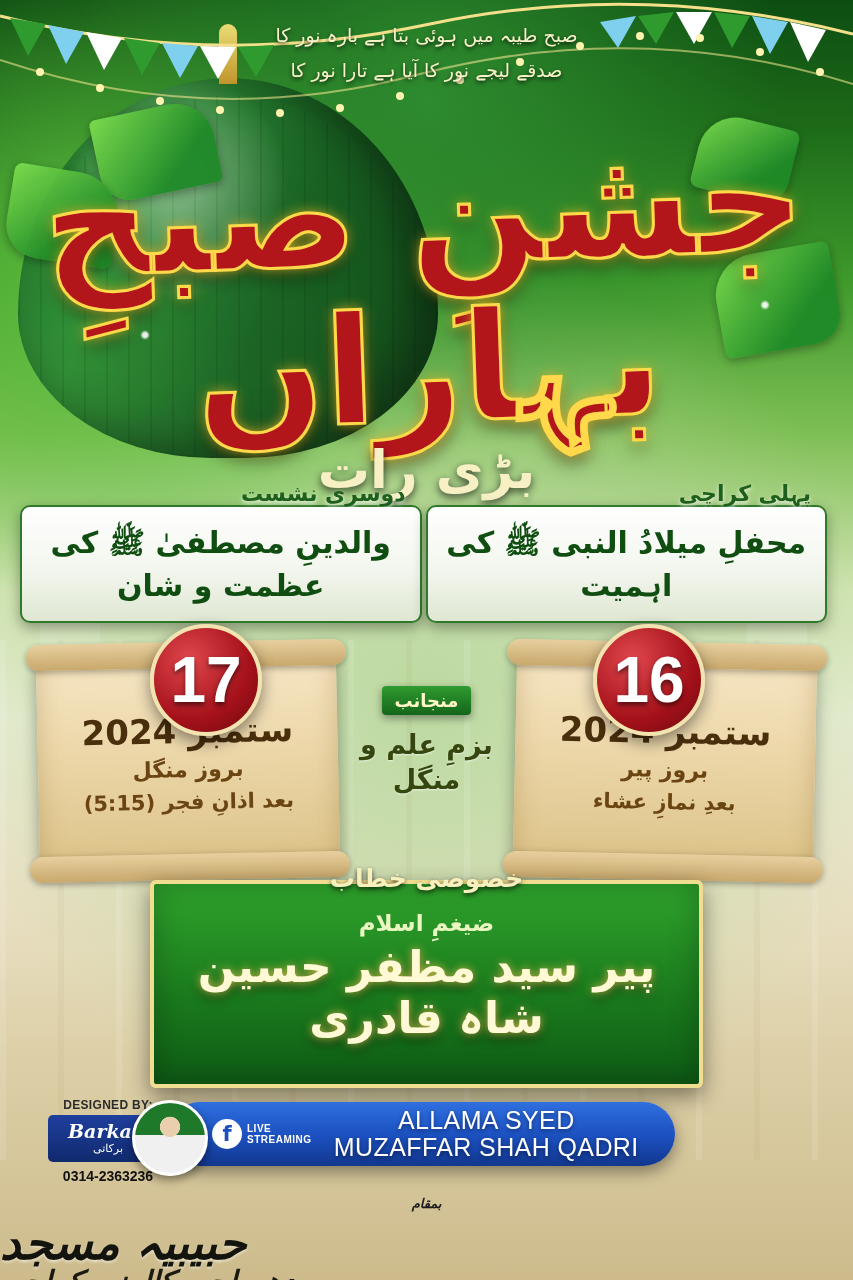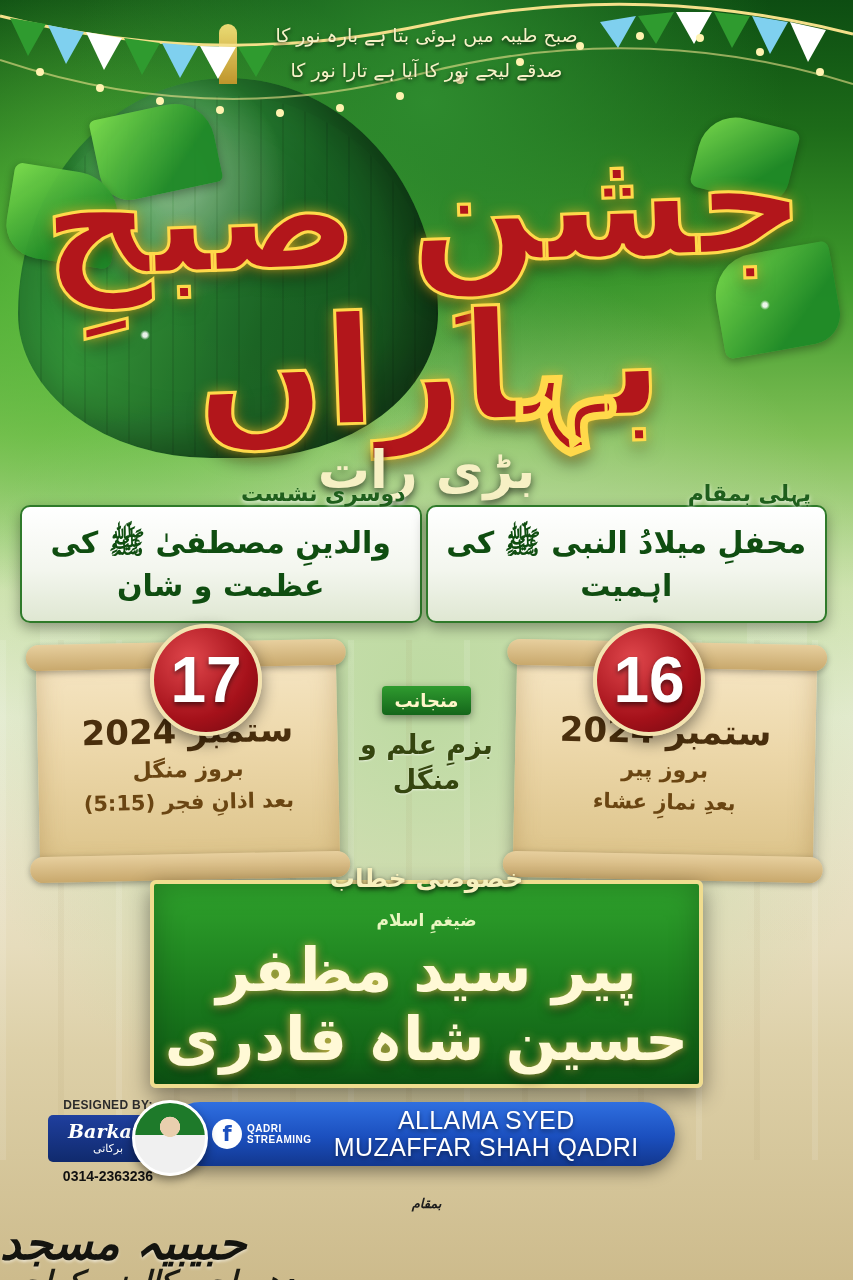--- a/index.html
+++ b/index.html
@@ -207,23 +207,23 @@
     border:4px solid #f0dd8f;
     box-shadow:0 8px 22px rgba(0,0,0,.45), inset 0 0 30px rgba(0,0,0,.25);
     direction:rtl;text-align:center;color:#fffbe0;
     font-family:"DejaVu Sans", sans-serif;
   }
   .speaker .khitab{
     position:absolute;left:0;right:0;top:-20px;
     font-size:25px;font-weight:bold;color:#f7f0bd;
     text-shadow:0 2px 5px rgba(0,0,0,.75);
   }
-  .speaker .tag{margin-top:26px;font-size:17px;color:#e9f6c0;font-weight:bold}
+  .speaker .tag{margin-top:26px;font-size:23px;color:#e9f6c0;font-weight:bold}
   .speaker .name{
-    margin-top:6px;font-size:60px;font-weight:bold;line-height:1.15;
+    margin-top:6px;font-size:44px;font-weight:bold;line-height:1.15;
     color:#fff9d6;
     text-shadow:0 0 10px rgba(255,220,90,.8),0 5px 12px rgba(0,0,0,.6);
   }
 
   
   .designer{
     position:absolute;left:48px;top:1098px;width:120px;z-index:7;
     text-align:center;font-family:"Liberation Sans", sans-serif;
   }
   .designer .dby{font-size:12px;font-weight:bold;color:#2b2b2b;letter-spacing:.3px}
@@ -359,21 +359,21 @@
     <div class="title-main">جشنِ صبحِ بہاراں</div>
   </div>
   <div class="title-sub">بڑی رات</div>
 
   <div class="sessions">
     <div class="sess">
       <div class="label">دوسری نشست</div>
       <div class="txt">والدینِ مصطفیٰ ﷺ کی عظمت و شان</div>
     </div>
     <div class="sess">
-      <div class="label">پہلی بمقام</div>
+      <div class="label">پہلی کراچی</div>
       <div class="txt">محفلِ میلادُ النبی ﷺ کی اہمیت</div>
     </div>
   </div>
 
   <div class="scrolls">
 
     <div class="scroll">
       <div class="inner">
         <div class="month">ستمبر 2024</div>
         <div class="day">بروز منگل</div>
@@ -411,21 +411,21 @@
       <div class="bk">Barkati</div>
       <div class="ur">برکاتی</div>
     </div>
     <div class="phone">0314-2363236</div>
   </div>
 
   <div class="livebar">
     <div class="photo"></div>
     <div class="fb">f</div>
     <div class="livetxt">
-      <div>QADRI</div>
+      <div>LIVE</div>
       <div>STREAMING</div>
     </div>
     <div class="names">
       <div>ALLAMA SYED</div>
       <div>MUZAFFAR SHAH QADRI</div>
     </div>
   </div>
 
   <div class="venue">
     <div class="crest">بمقام</div>

